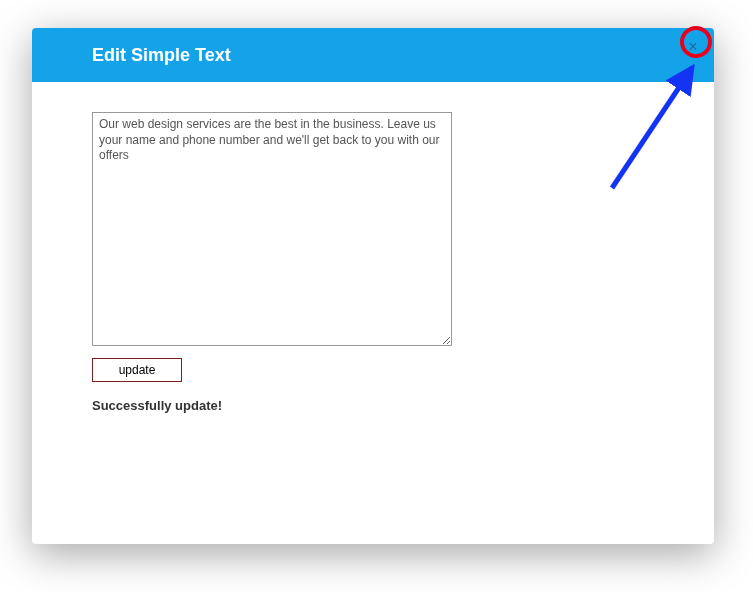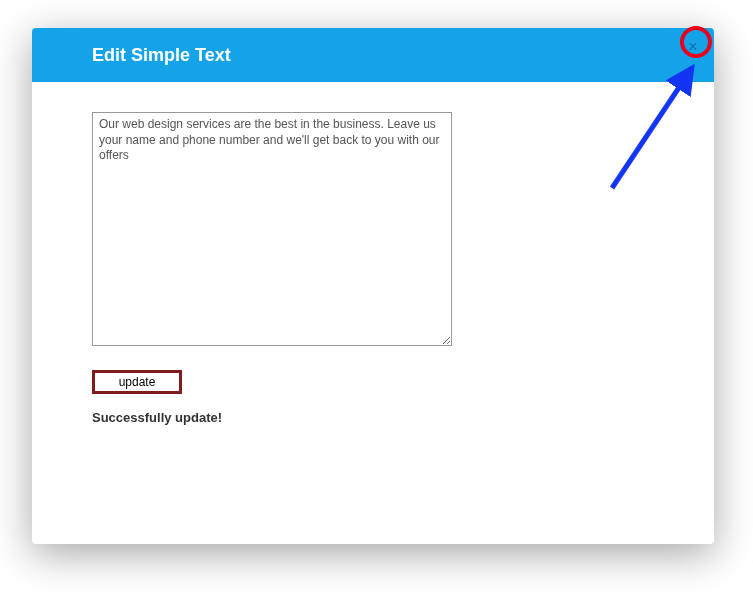--- a/index.html
+++ b/index.html
@@ -59,25 +59,25 @@
       height: 234px;
       border: 1px solid #999;
       padding: 4px 6px;
       font-family: Arial, Helvetica, sans-serif;
       font-size: 12px;
       color: #555;
       resize: both;
       line-height: 1.3;
     }
     .update-btn {
-      margin-top: 20px;
+      margin-top: 8px;
       width: 90px;
       height: 24px;
       background: #fff;
-      border: 3px solid #7f1d1d;
+      border: 1px solid #7f1d1d;
       font-size: 12px;
       cursor: pointer;
       display: block;
     }
     .status-msg {
       margin-top: 16px;
       font-size: 13px;
       font-weight: bold;
       color: #333;
     }

